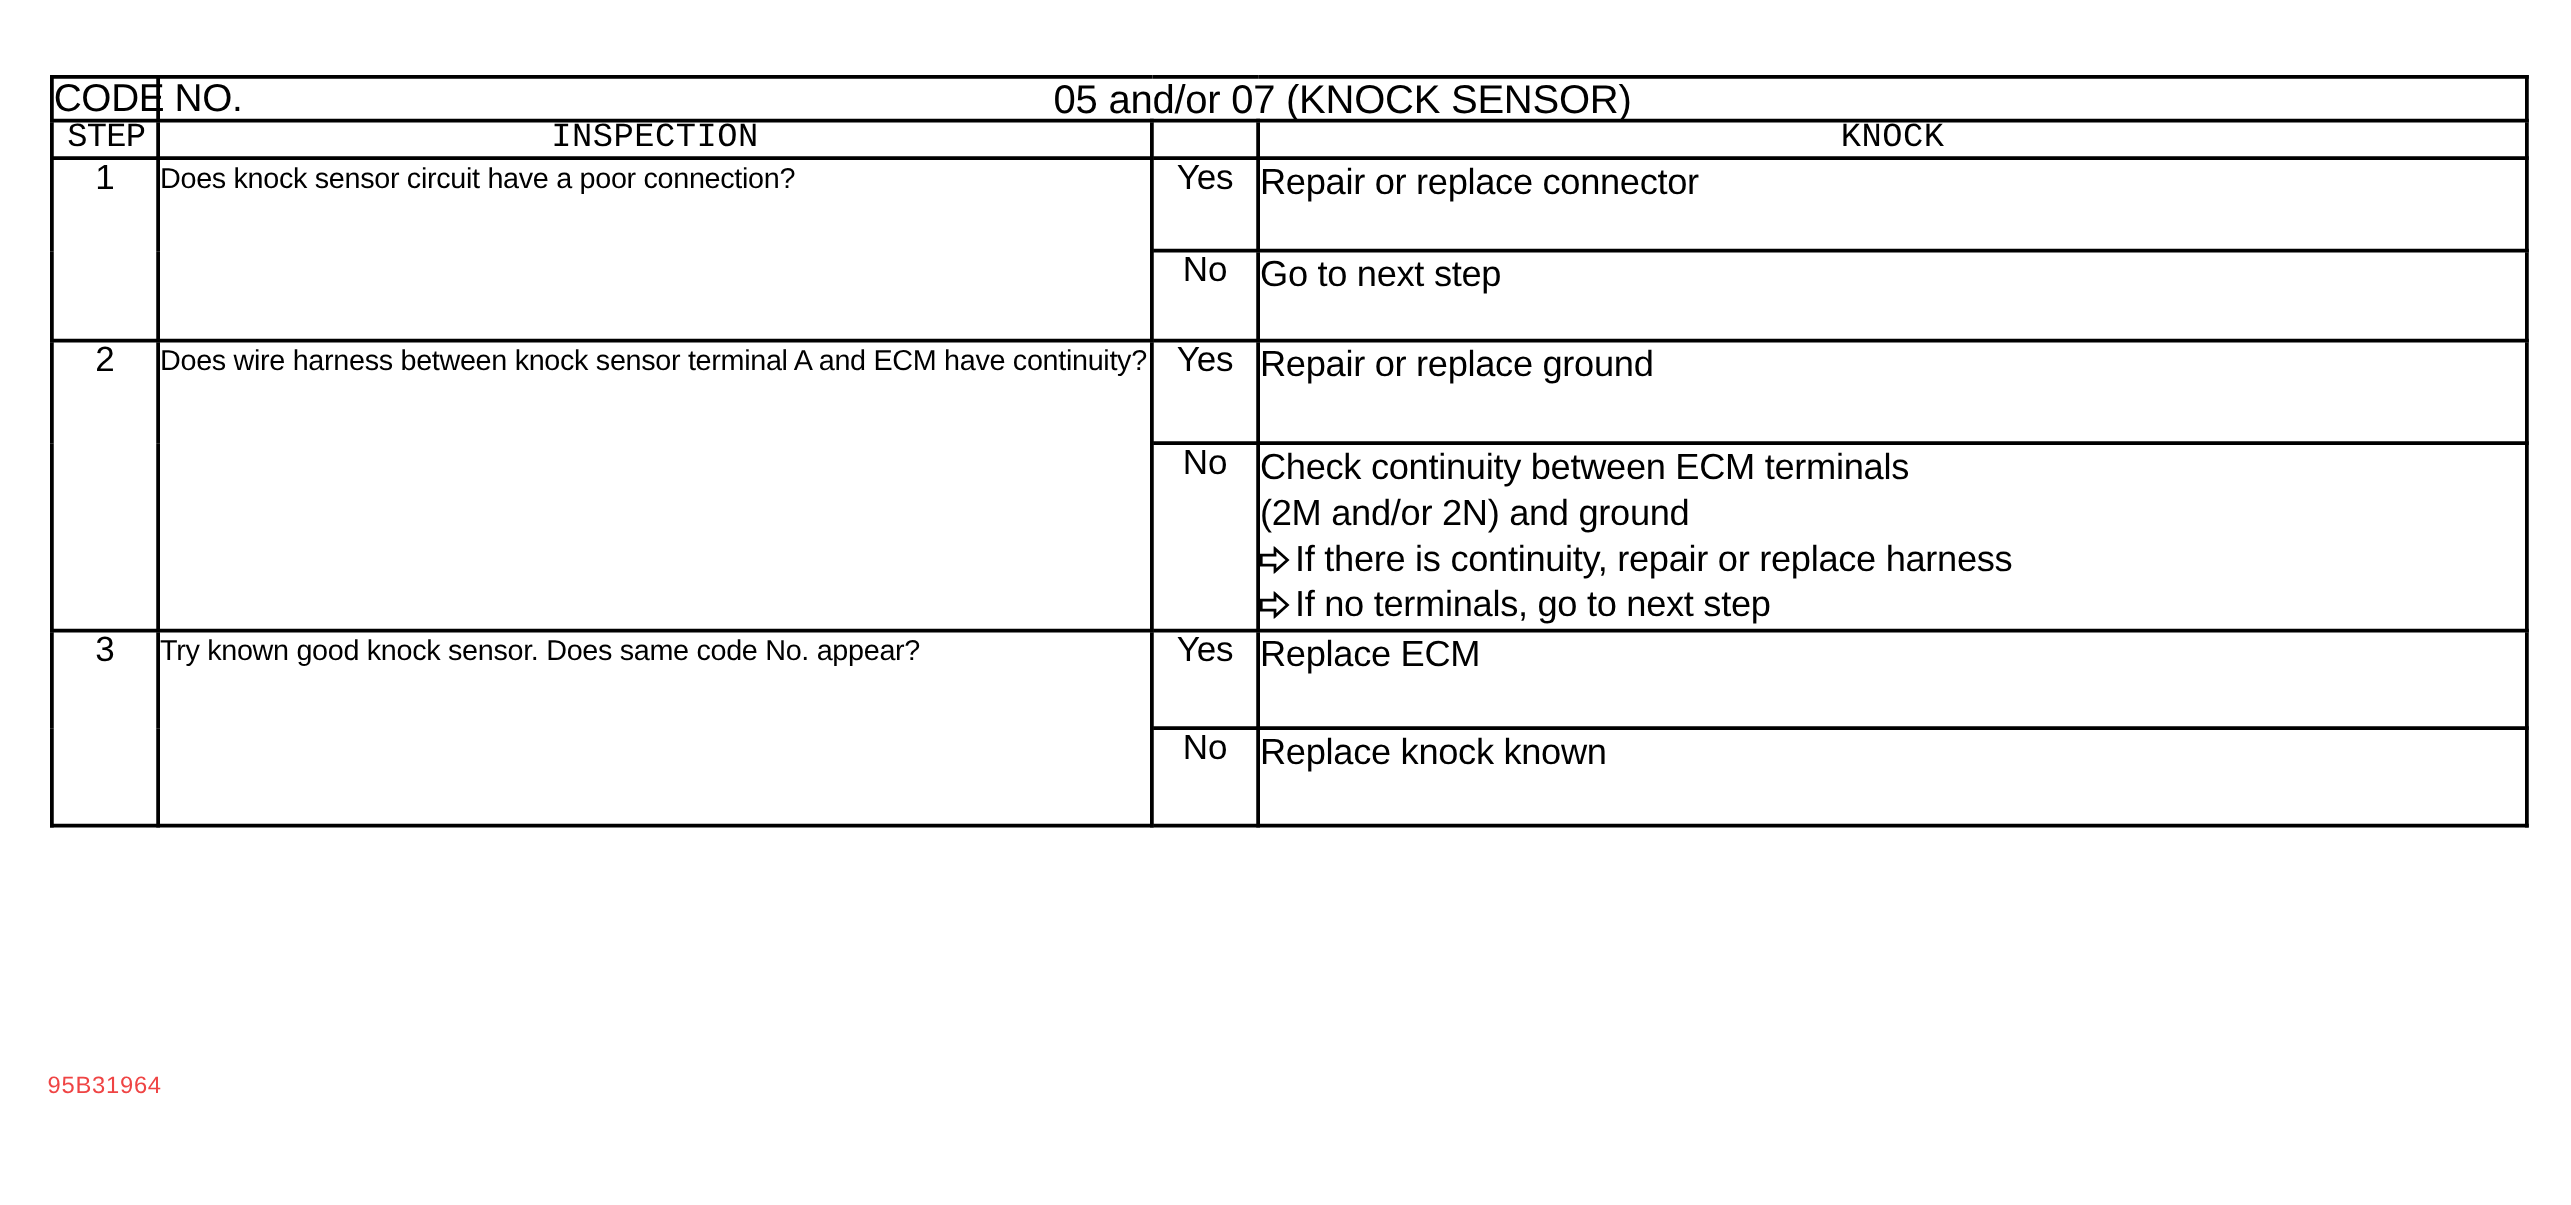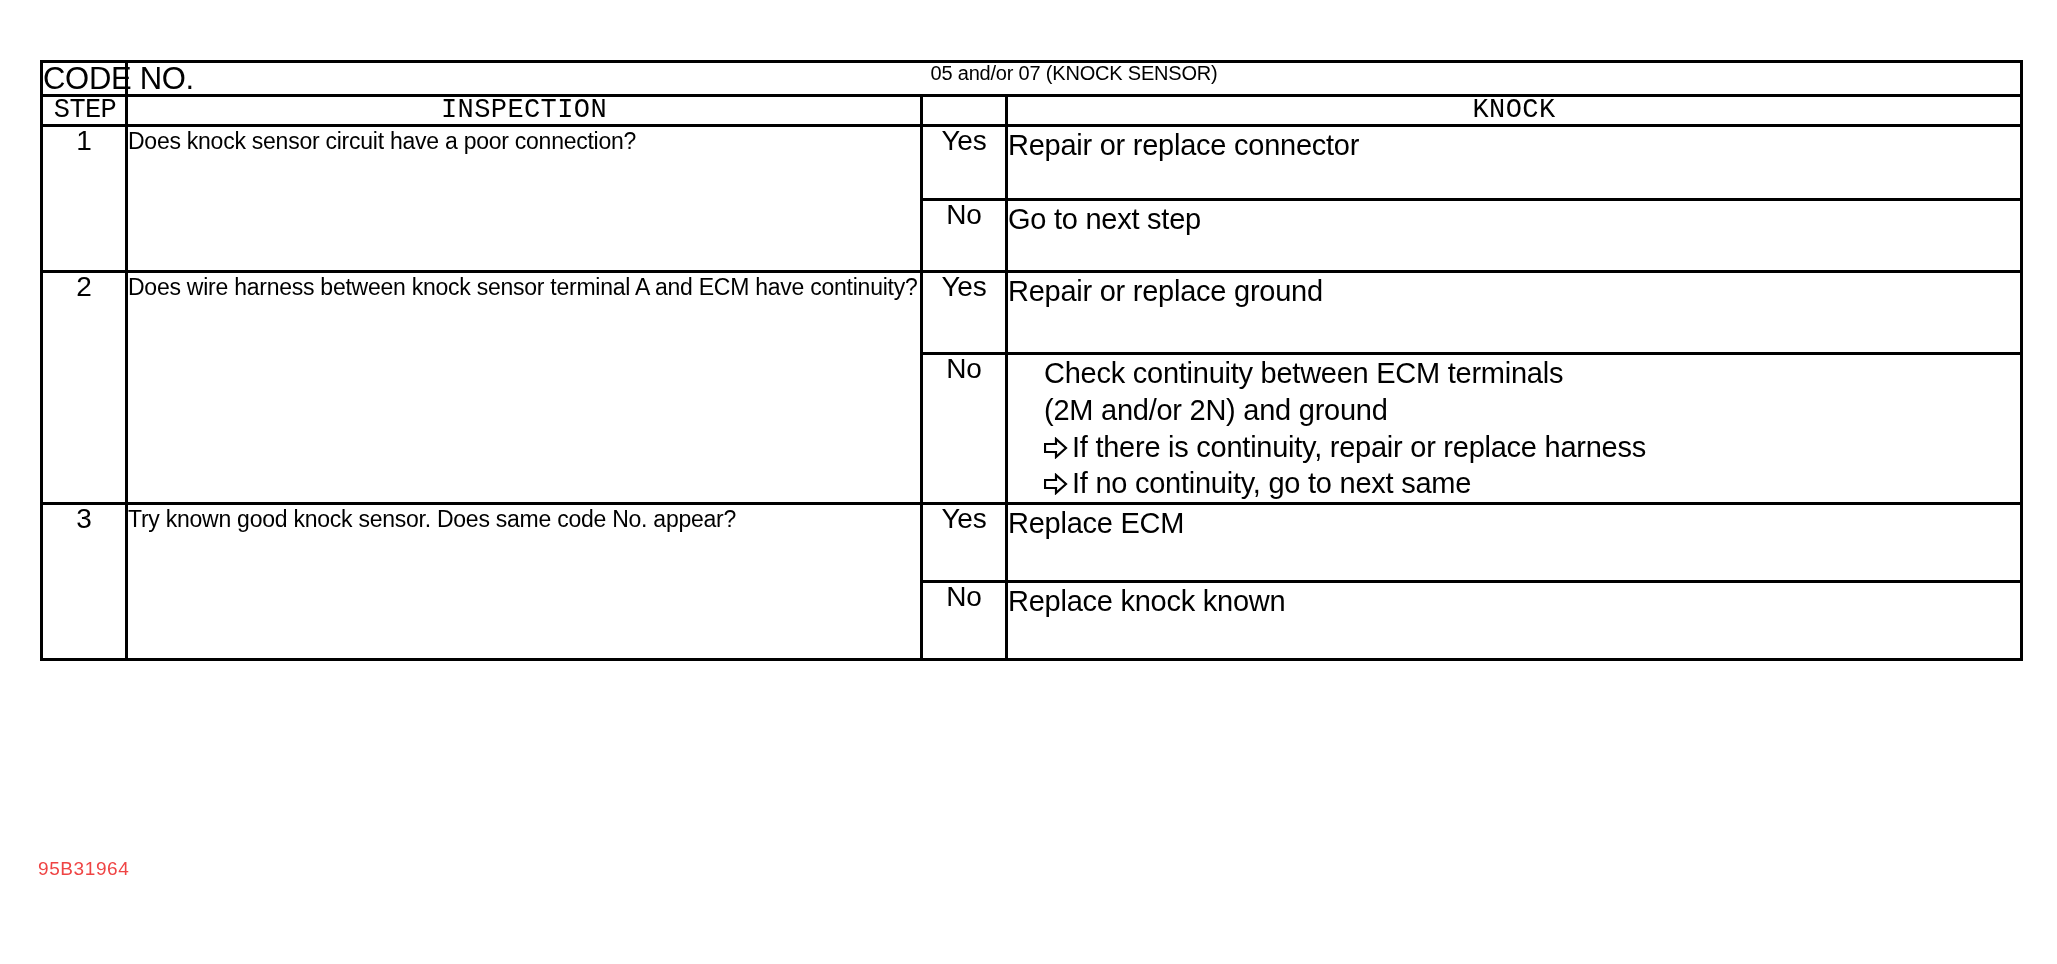--- a/index.html
+++ b/index.html
@@ -53,21 +53,21 @@
   
   .code-label {
     font-size: 31px;
     font-weight: bold;
     letter-spacing: -0.3px;
     padding: 8px 0 8px 10px;
     white-space: nowrap;
     line-height: 1.0;
   }
   .code-value {
-    font-size: 20px;
+    font-size: 32px;
     font-weight: bold;
     text-align: center;
     letter-spacing: -0.2px;
     padding: 8px 0;
     line-height: 1.0;
   }
 
   
   .col-head {
     font-size: 27px;
@@ -106,21 +106,20 @@
   }
   .action-cell {
     font-size: 29px;
     line-height: 1.27;
     padding: 17px 8px 10px 16px;
     letter-spacing: -0.25px;
   }
   .action-cell .sub-line {
     display: block;
     white-space: nowrap;
-    margin-left: 36px;
   }
   .arrow-glyph {
     display: inline-block;
     width: 26px;
     vertical-align: -2px;
     margin-right: 2px;
   }
   .arrow-glyph svg { display: block; }
 
   
@@ -195,21 +194,21 @@
               <svg width="24" height="22" viewBox="0 0 24 22">
                 <path d="M1 7 L12 7 L12 2 L22 11 L12 20 L12 15 L1 15 Z" fill="none" stroke="#000" stroke-width="2.2" stroke-linejoin="miter"></path>
               </svg>
             </span><span>If there is continuity, repair or replace harness</span>
           </span>
           <span class="sub-line">
             <span class="arrow-glyph">
               <svg width="24" height="22" viewBox="0 0 24 22">
                 <path d="M1 7 L12 7 L12 2 L22 11 L12 20 L12 15 L1 15 Z" fill="none" stroke="#000" stroke-width="2.2" stroke-linejoin="miter"></path>
               </svg>
-            </span><span>If no continuity, go to next same</span>
+            </span><span>If no terminals, go to next step</span>
           </span>
         </td>
       </tr>
 
       <tr class="r3">
         <td class="step-num" rowspan="2">3</td>
         <td class="insp-cell" rowspan="2">Try known good knock sensor. Does same code No. appear?</td>
         <td class="yn-cell">Yes</td>
         <td class="action-cell">Replace ECM</td>
       </tr>

